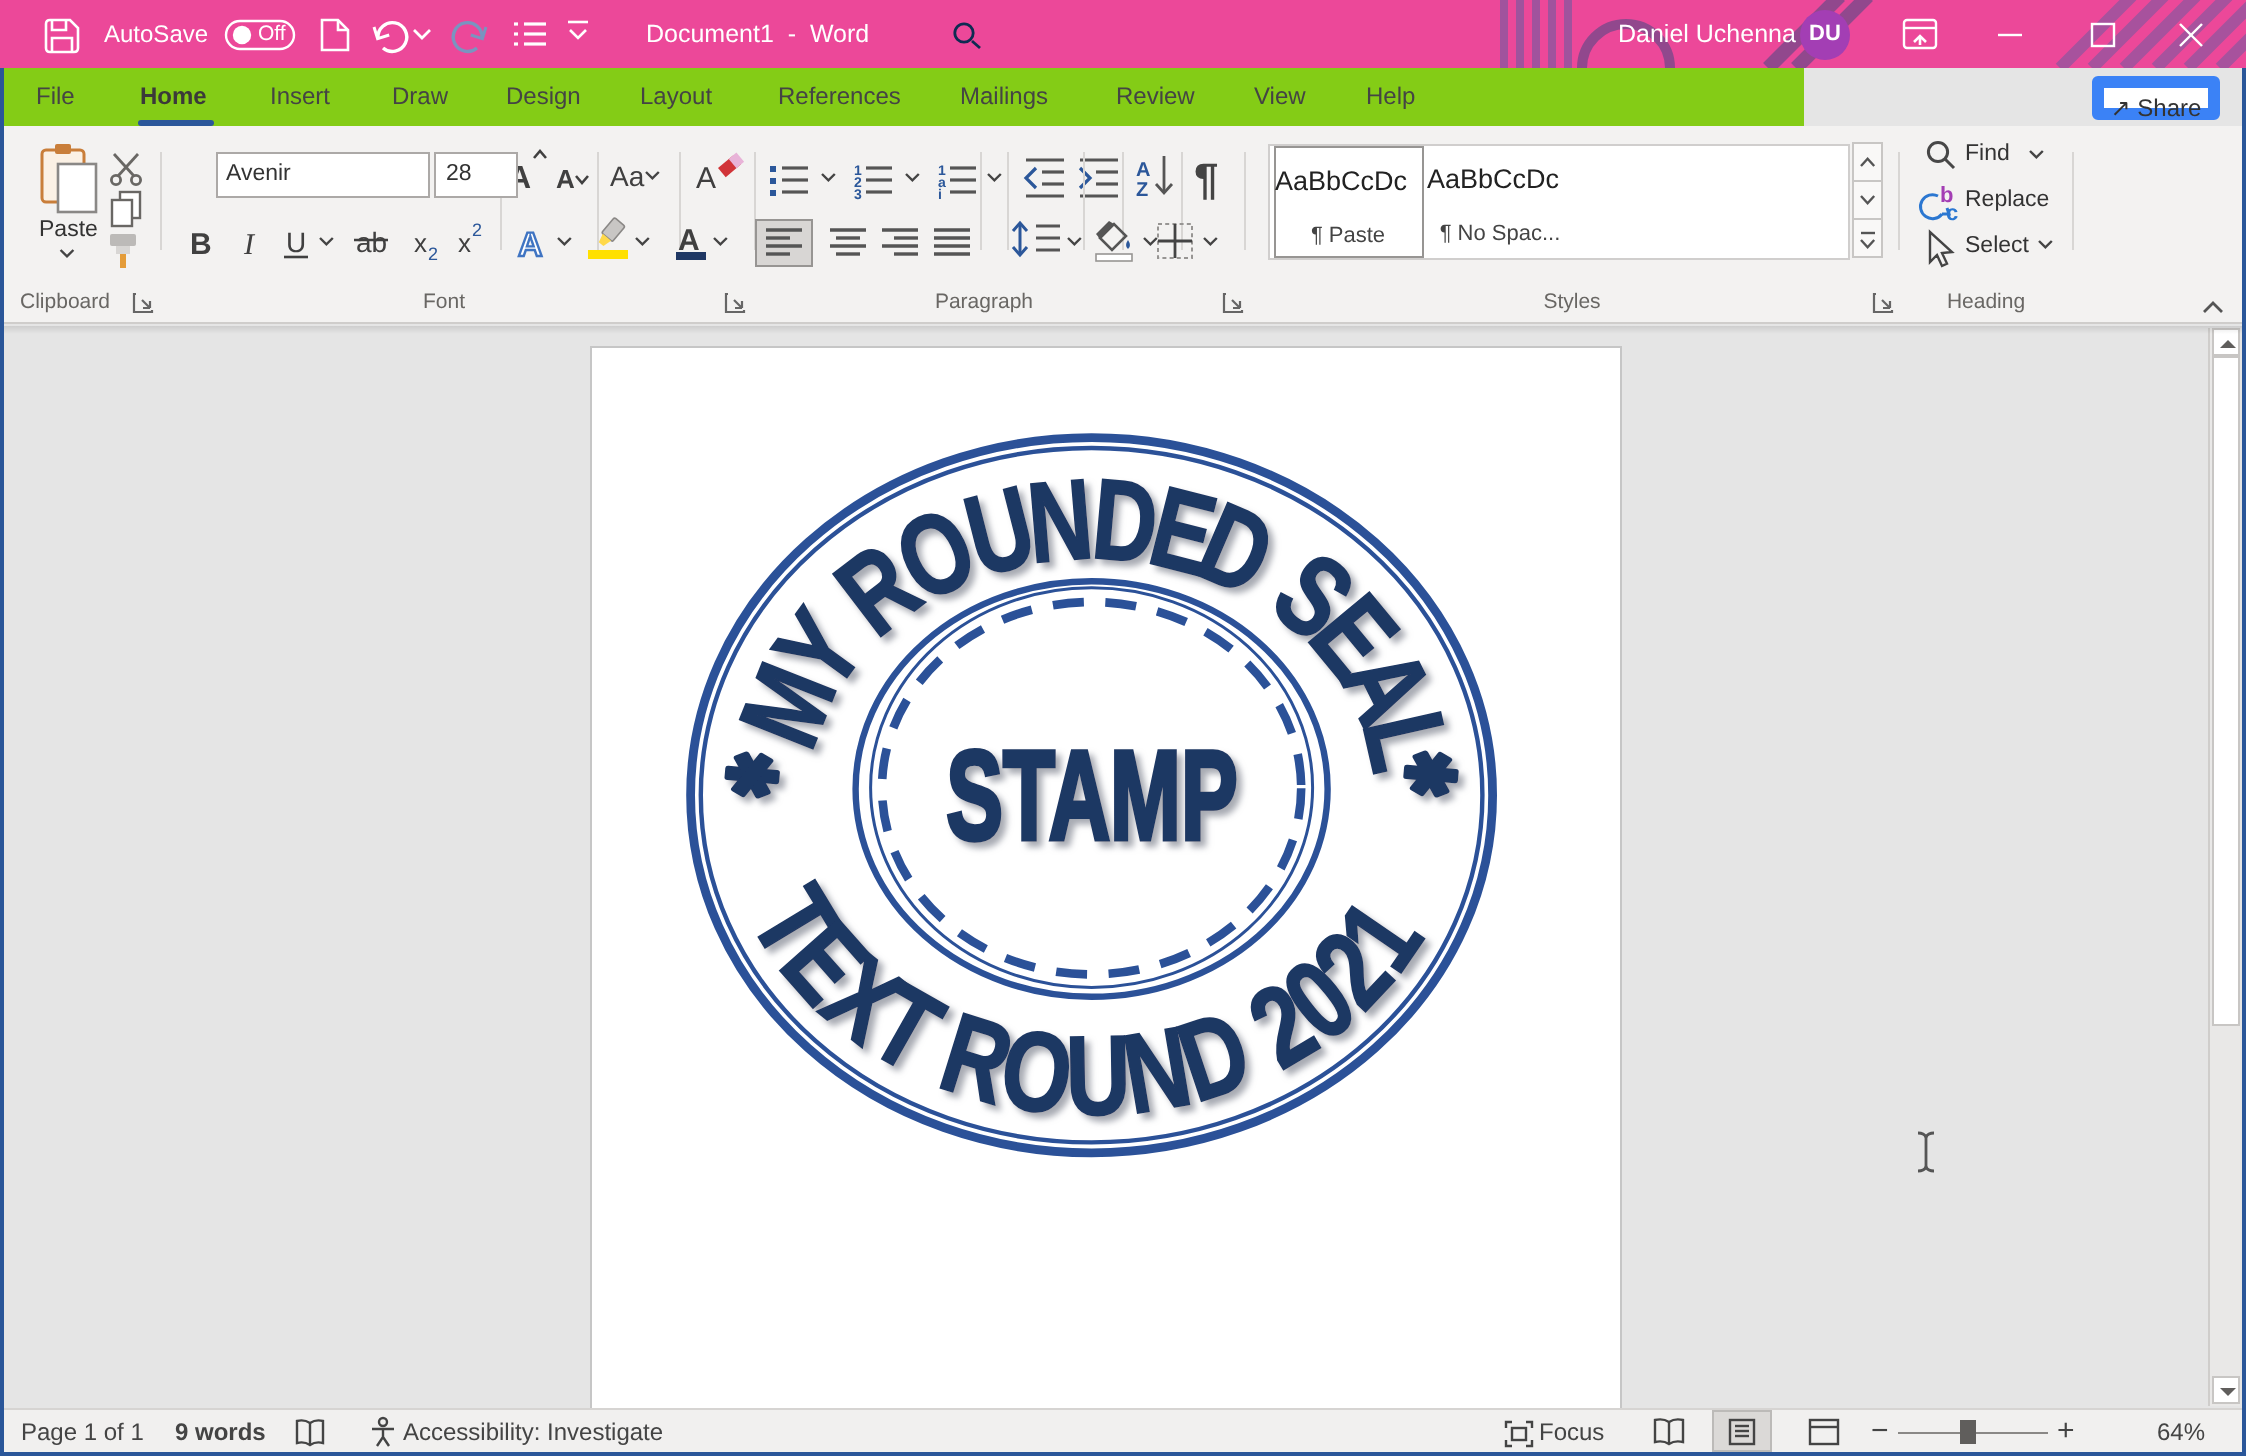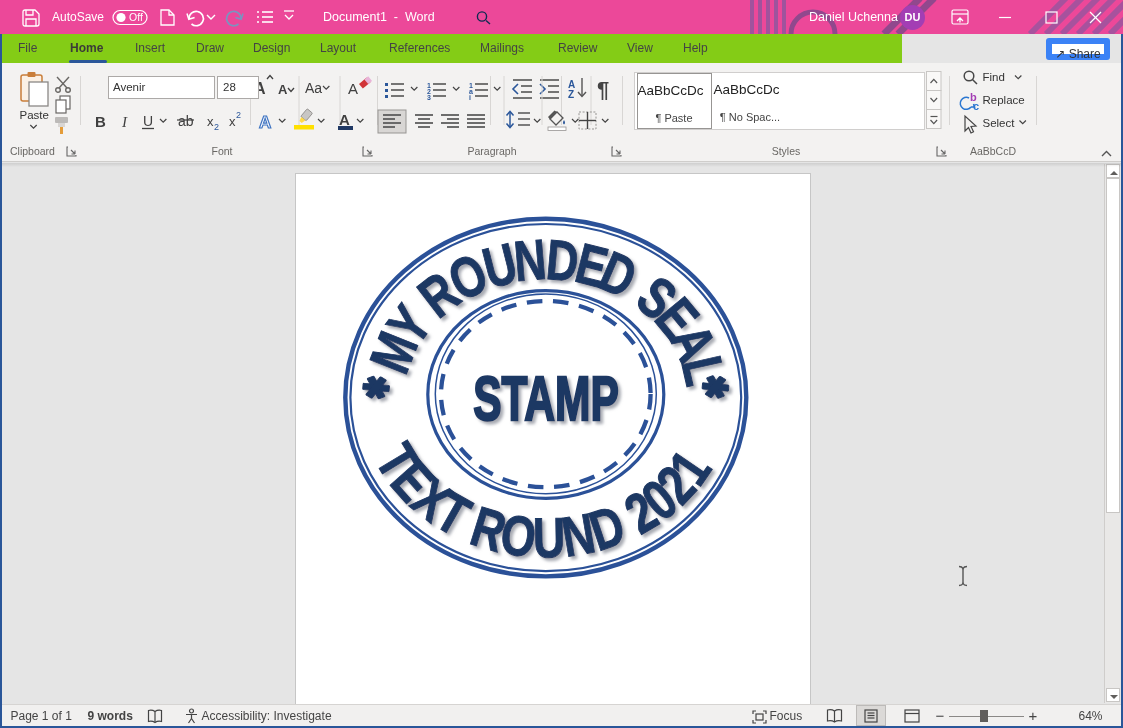--- a/index.html
+++ b/index.html
@@ -357,21 +357,21 @@
       <div class="stsample" style="font-size:13.5px;top:9px;">AaBbCcDc</div>
       <div class="stlabel">¶ No Spac...</div>
     </div>
 <div class="rtext" style="left:981px;top:8px;">Find</div>
 <div class="rtext" style="left:981px;top:31px;">Replace</div>
 <div class="rtext" style="left:981px;top:54px;">Select</div>
 <div class="glabel" style="left:-29px;">Clipboard</div>
 <div class="glabel" style="left:160.5px;">Font</div>
 <div class="glabel" style="left:430.5px;">Paragraph</div>
 <div class="glabel" style="left:724.5px;">Styles</div>
-<div class="glabel" style="left:931.5px;">AaBbCcD</div>
+<div class="glabel" style="left:931.5px;">Heading</div>
 </div>
 
 <div id="docarea">
   <div class="abs" style="left:0;top:0;width:1119.5px;height:4px;background:linear-gradient(rgba(0,0,0,0.10),rgba(0,0,0,0));z-index:5"></div>
   <div id="page"></div>
   <div class="abs" style="left:293px;top:10px;width:517px;height:530px;">
     <svg width="517" height="530" viewBox="0 0 517 530" style="position:absolute;left:0;top:0">
   <defs>
     <filter id="tsh" x="-30%" y="-30%" width="160%" height="160%">
       <feDropShadow dx="2.8" dy="2.8" stdDeviation="1.6" flood-color="#8a8f99" flood-opacity="0.75"></feDropShadow>

